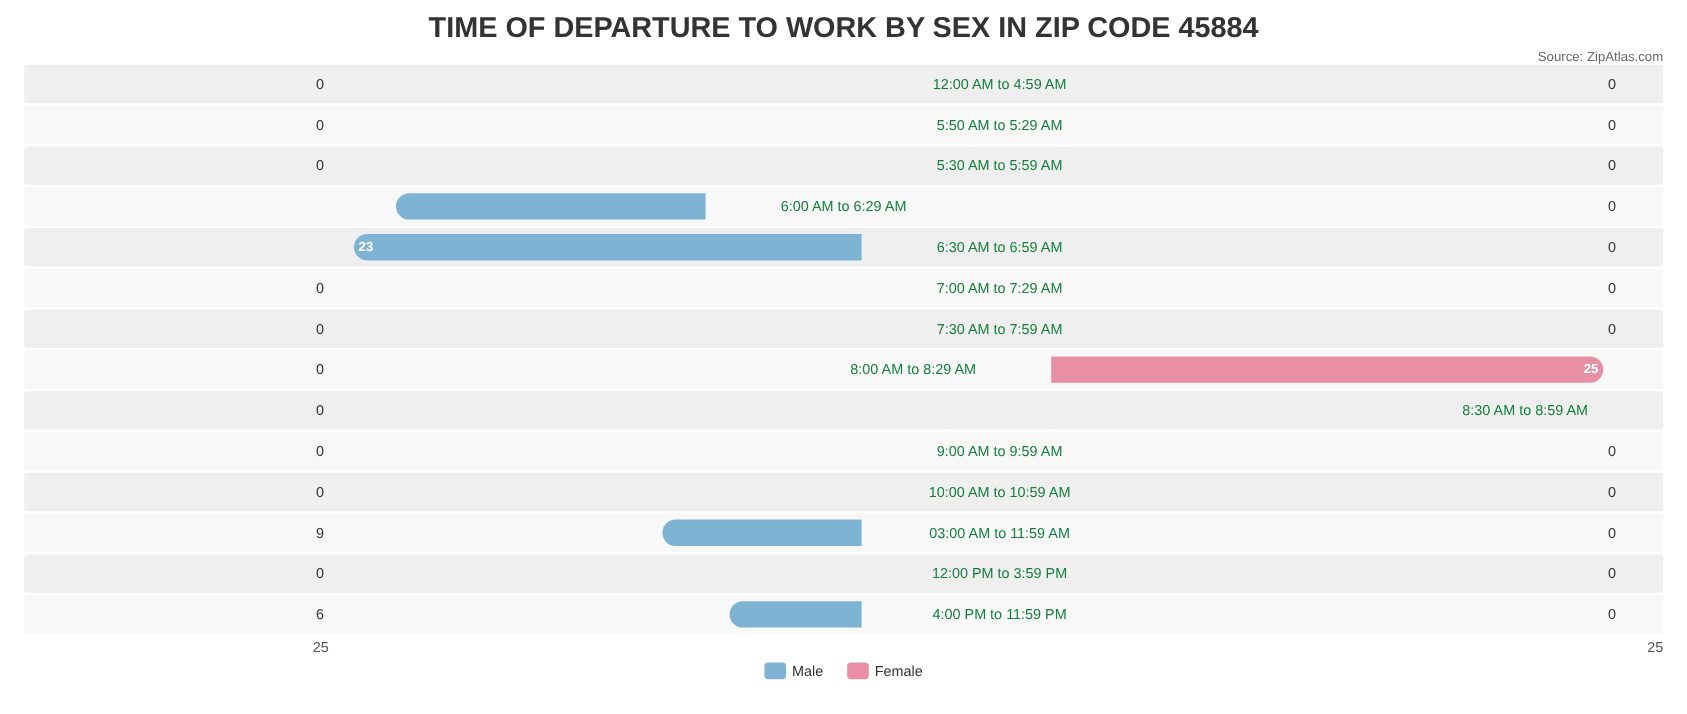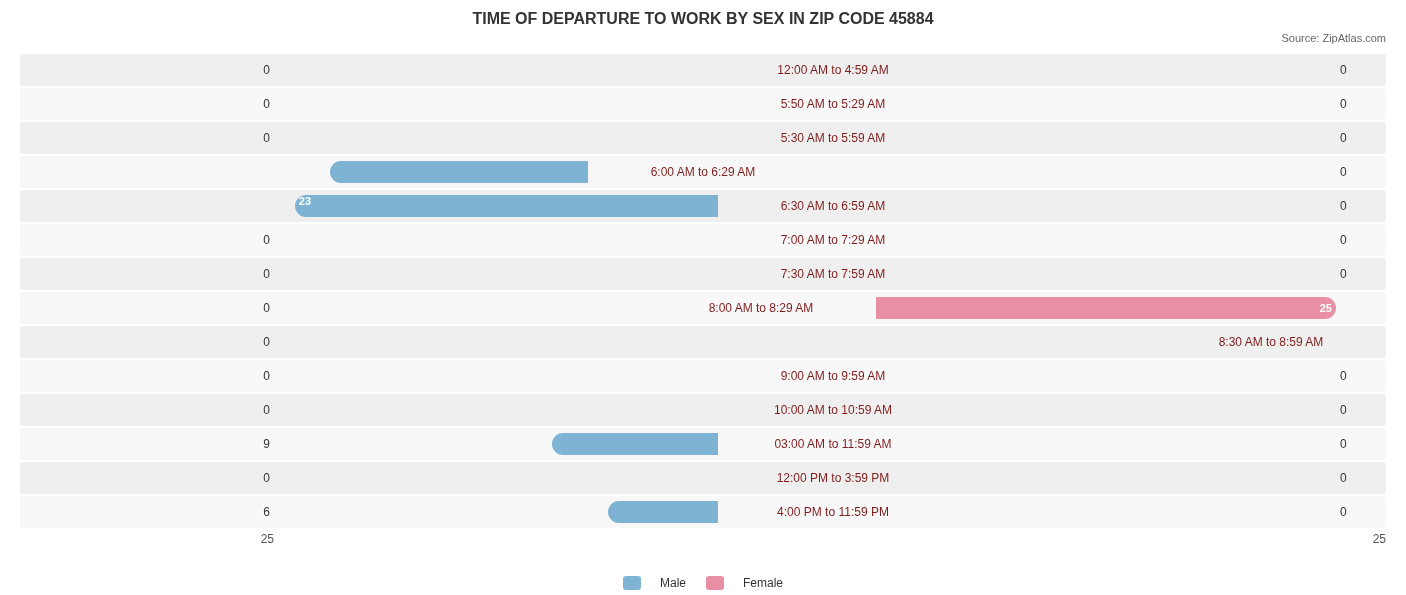--- a/index.html
+++ b/index.html
@@ -4,31 +4,30 @@
   <style>
     * { box-sizing: border-box; margin: 0; padding: 0; }
     body {
       background: #fff;
       font-family: Arial, sans-serif;
       width: 1406px;
       min-height: 595px;
       padding: 10px 20px 20px 20px;
     }
     .chart-title {
-      font-size: 16px;
+      font-size: 24px;
       font-weight: bold;
       color: #333;
       text-align: center;
       margin-bottom: 4px;
     }
     .source-text {
       font-size: 11px;
       color: #666;
       text-align: right;
-      margin-bottom: 10px;
     }
     .chart-container {
       position: relative;
       width: 100%;
     }
     .row {
       display: flex;
       align-items: center;
       height: 32px;
       margin-bottom: 2px;
@@ -64,21 +63,21 @@
       font-size: 12px;
       color: #333;
       margin-right: 4px;
       white-space: nowrap;
     }
 
     .center-label {
       width: 230px;
       text-align: center;
       font-size: 12px;
-      color: #7f1d1d;
+      color: #15803d;
       flex-shrink: 0;
       padding: 0 5px;
       white-space: nowrap;
     }
 
     .right-section {
       display: flex;
       align-items: center;
       flex: 1;
       height: 100%;
@@ -124,24 +123,23 @@
     .legend {
       display: flex;
       justify-content: center;
       align-items: center;
       gap: 20px;
       margin-top: 6px;
     }
     .legend-item {
       display: flex;
       align-items: center;
-      gap: 19px;
+      gap: 5px;
       font-size: 12px;
       color: #333;
-      margin-top: 24px;
     }
     .legend-box {
       width: 18px;
       height: 14px;
       border-radius: 3px;
     }
   </style>
 </head>
 <body>
 
@@ -202,21 +200,21 @@
     <div class="right-section">
       <div class="female-bar-container">
       <div class="female-bar" style="width:0px;"></div>
     </div>
     <div style="width:50px;flex-shrink:0;font-size:12px;color:#333;padding-left:4px;">0</div>
     </div>
   </div>
     <div class="row">
     <div class="left-section" style="width:260px;"></div>
     <div class="male-bar-container" style="position:relative;">
-      <div class="male-bar" style="width:423.20000000000005px; display:flex; align-items:flex-start; justify-content:flex-start; padding-left:4px;">
+      <div class="male-bar" style="width:423.20000000000005px; display:flex; align-items:center; justify-content:flex-start; padding-left:4px;">
         <span style="color:white;font-size:11px;font-weight:bold;">23</span>
       </div>
     </div>
     <div class="center-label">6:30 AM to 6:59 AM</div>
     <div class="right-section">
       <div class="female-bar-container">
       <div class="female-bar" style="width:0px;"></div>
     </div>
     <div style="width:50px;flex-shrink:0;font-size:12px;color:#333;padding-left:4px;">0</div>
     </div>

